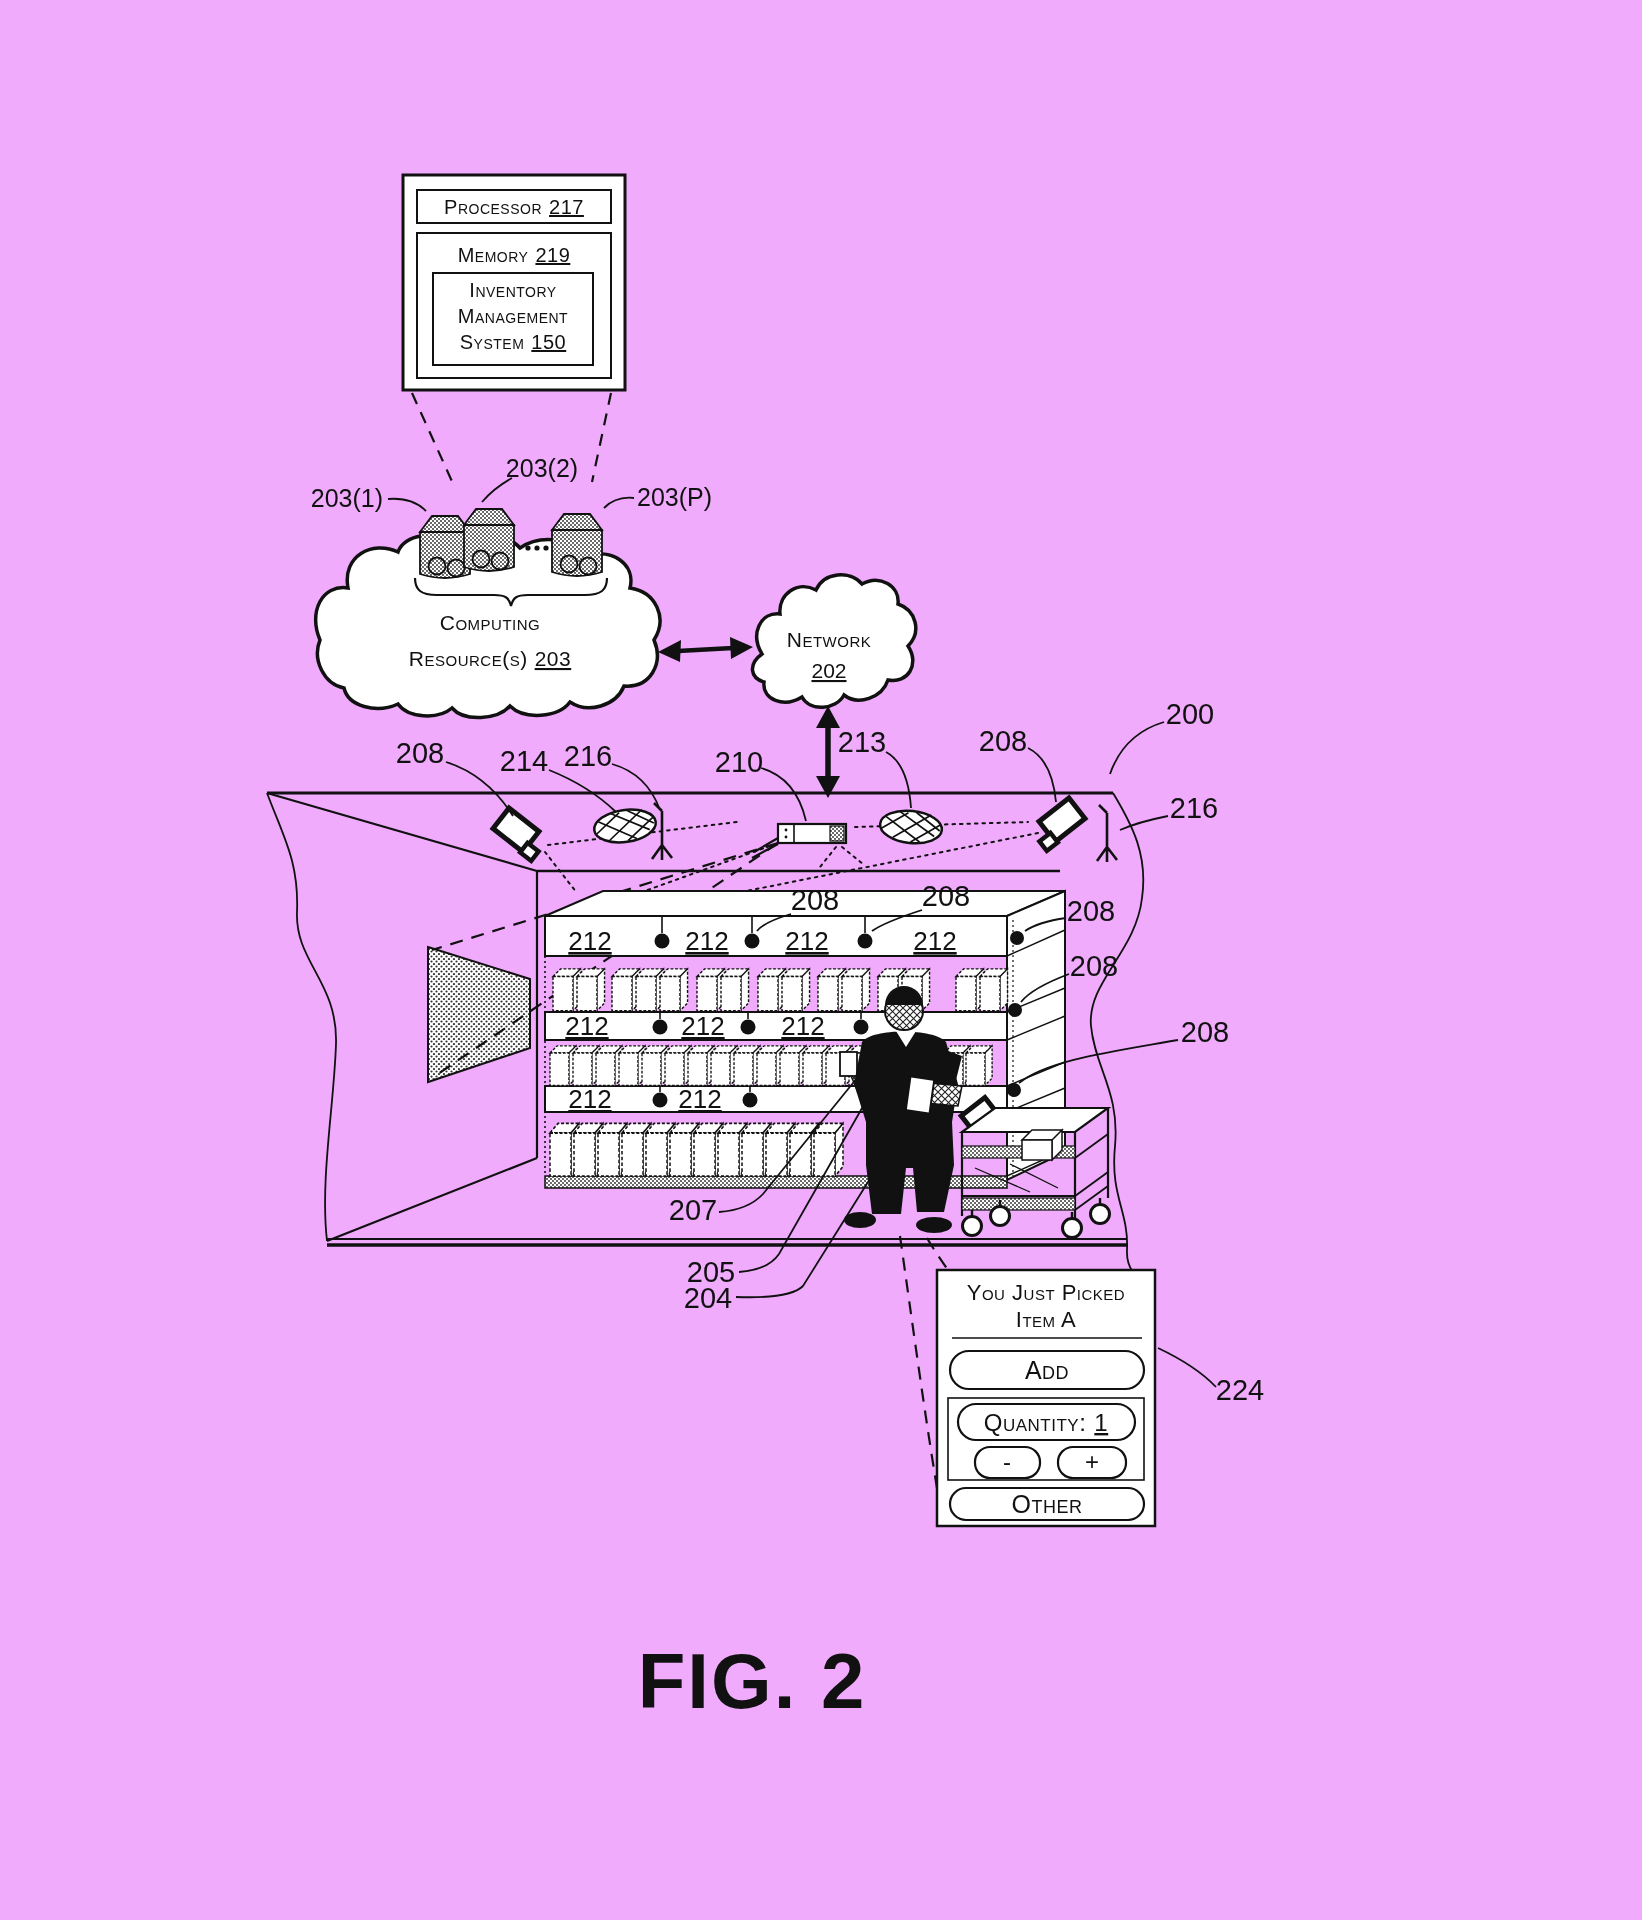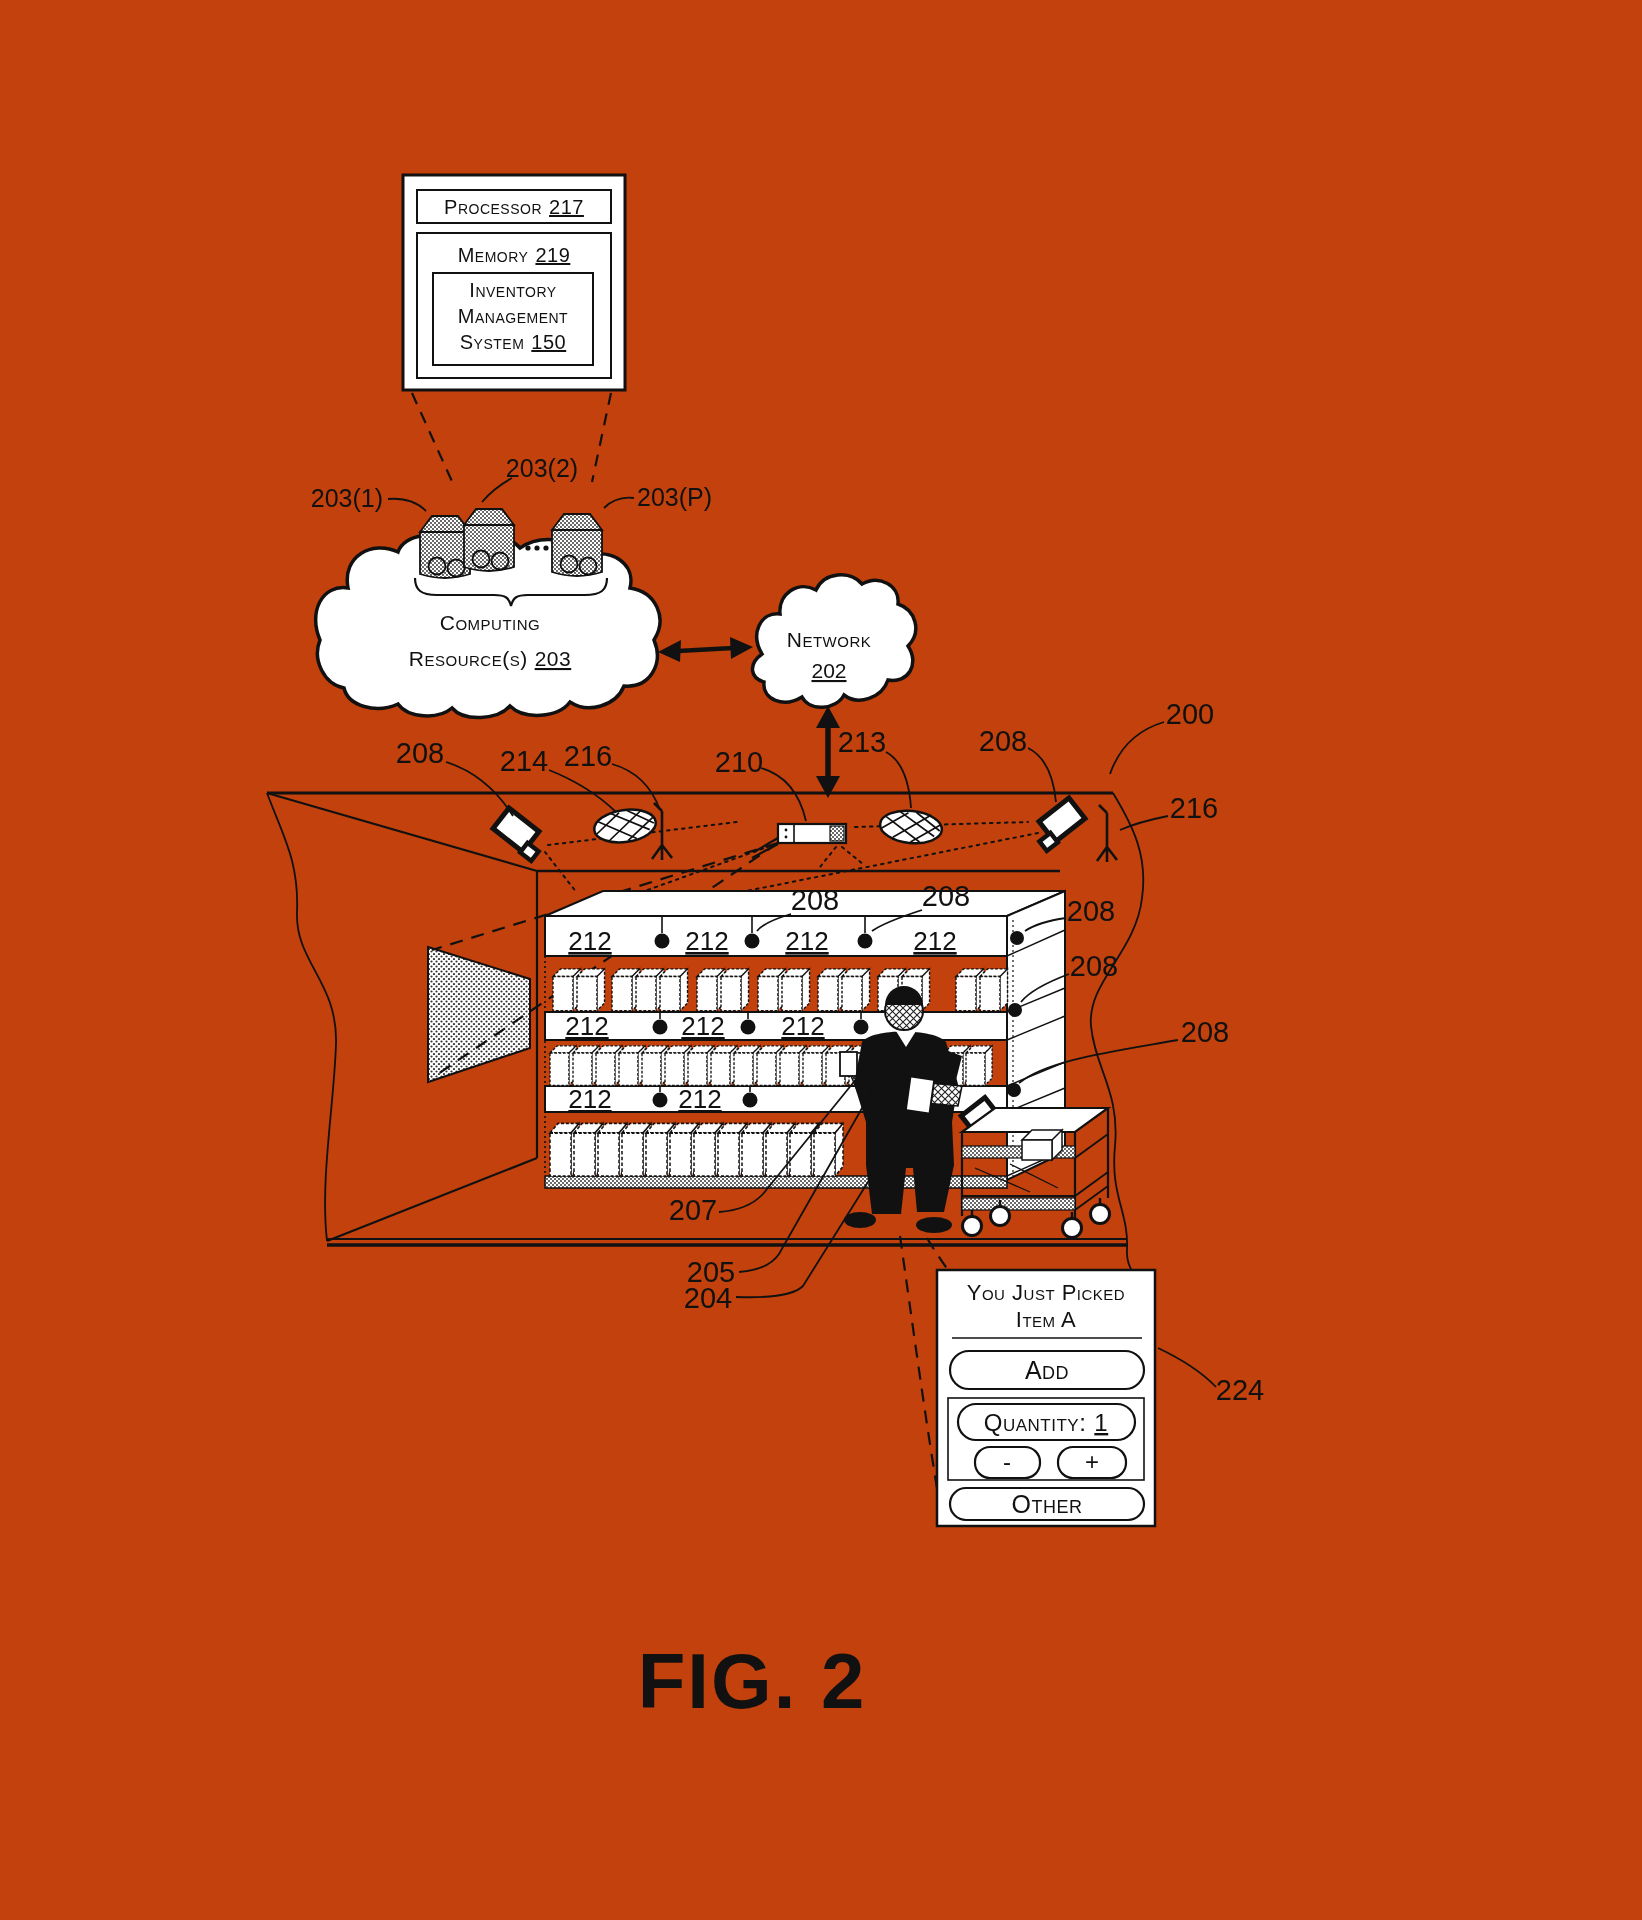--- a/index.html
+++ b/index.html
@@ -1,16 +1,16 @@
 <!DOCTYPE html>
 <html><head>
 <meta charset="utf-8">
 <style>
   html,body{margin:0;padding:0;background:#ffffff;}
-  .page{width:1642px;height:1920px;position:relative;background:#c2410c;}
+  .page{width:1642px;height:1920px;position:relative;background:#f0abfc;}
   svg text{font-family:"Liberation Sans","DejaVu Sans",sans-serif;fill:#111;}
   .sc{font-variant:small-caps;letter-spacing:.5px;}
   .u{text-decoration:underline;}
   .f19{font-size:20px;}
   .f21{font-size:21px;}
   .f22{font-size:22px;}
   .f24{font-size:24px;}
   .f25{font-size:25px;}
   .f26{font-size:26px;}
   .ref{font-size:29px;}

